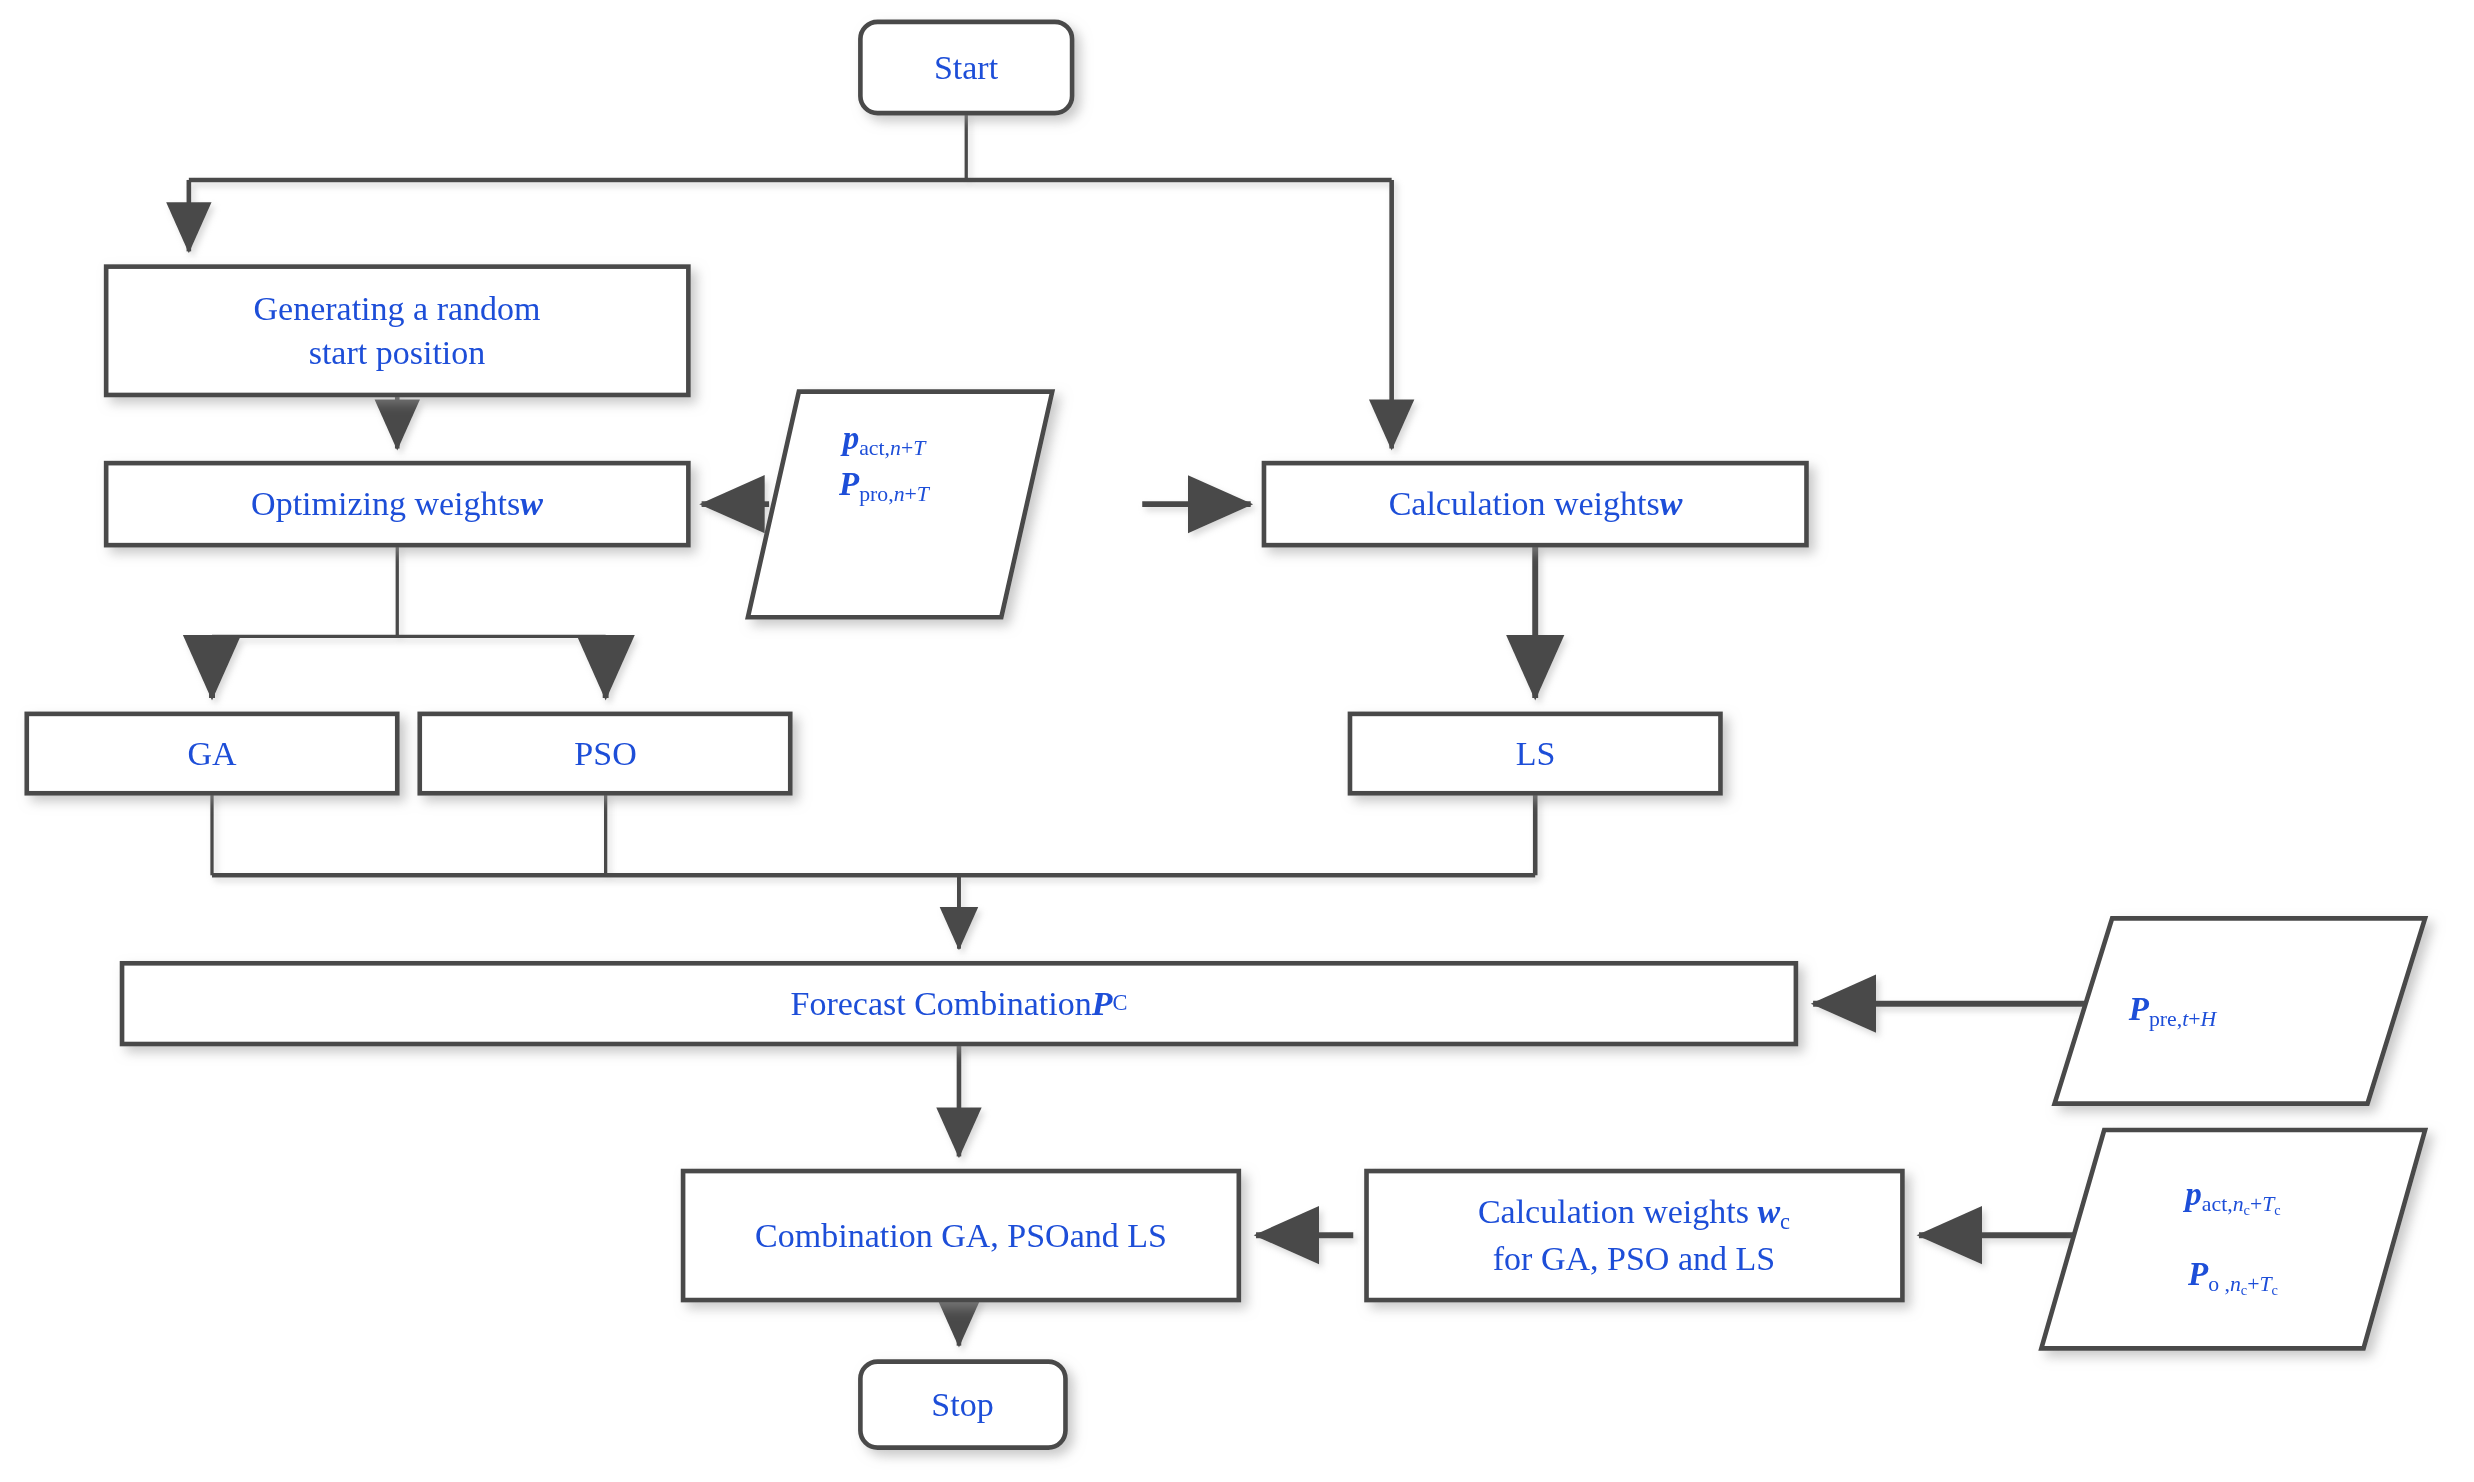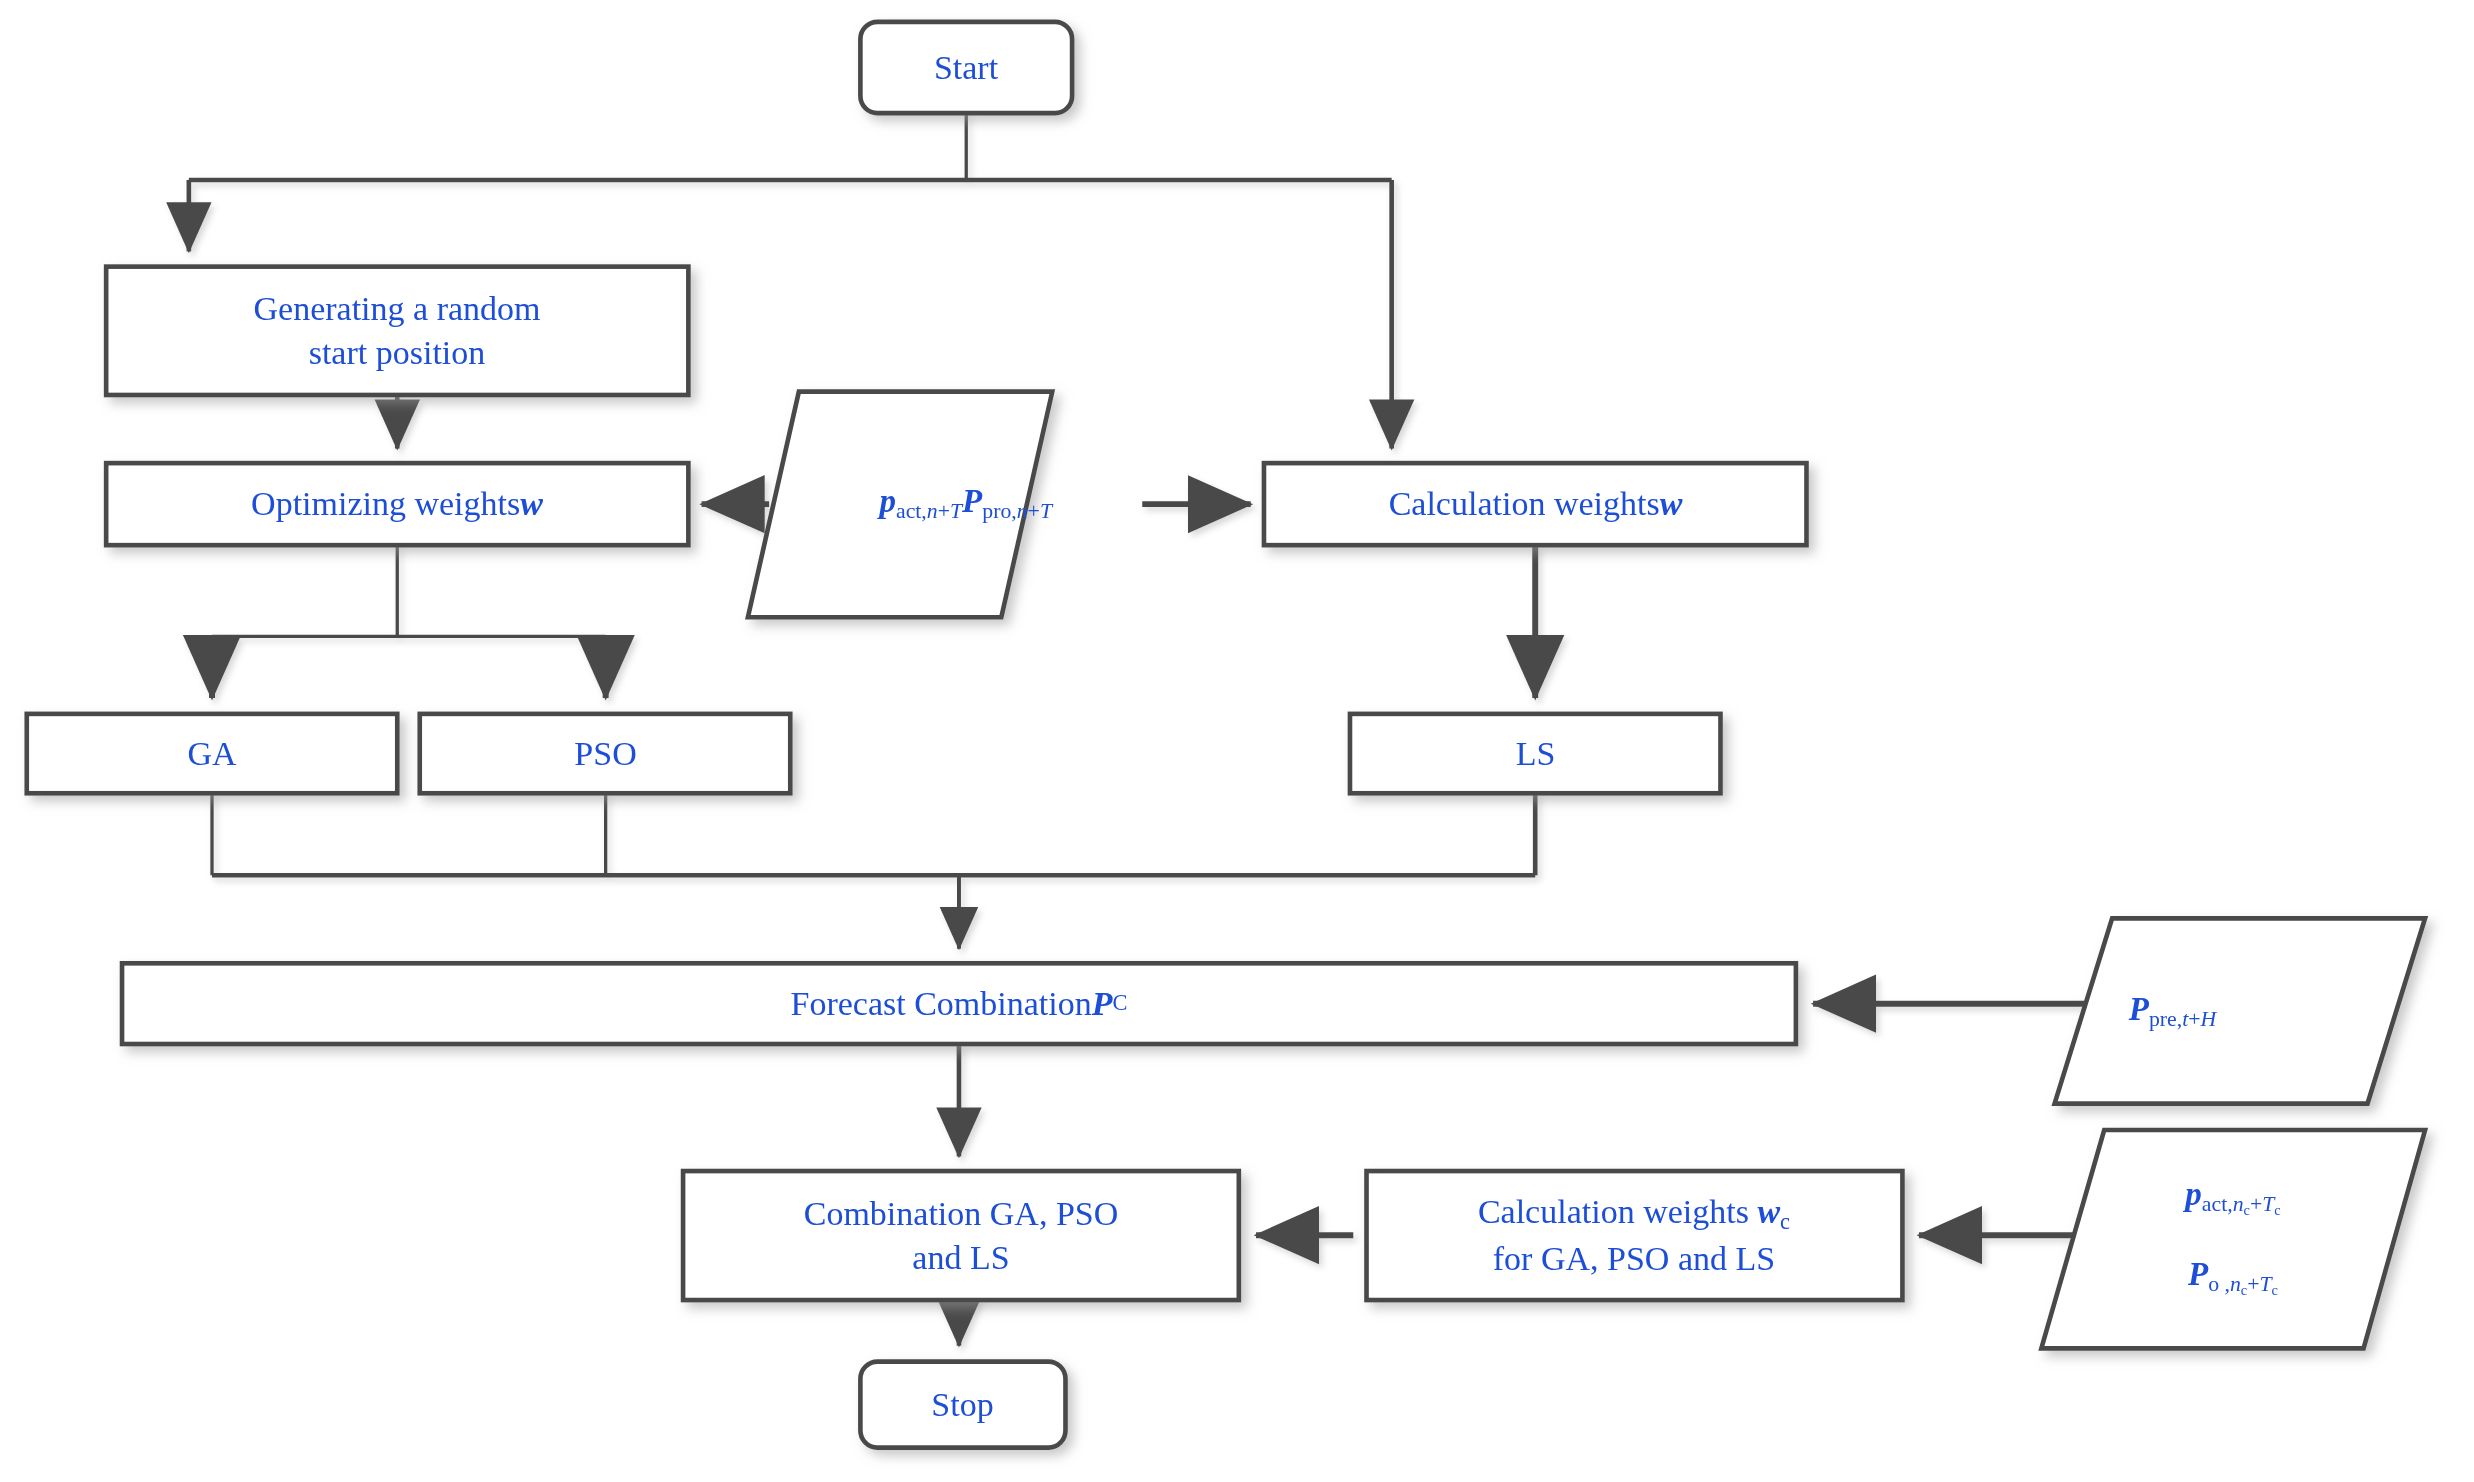--- a/index.html
+++ b/index.html
@@ -109,21 +109,21 @@
 
   <div class="node-text t-lg" style="left:106px;top:267px;width:582px;height:128px;flex-direction:column;">
     <span>Generating a random</span>
     <span>start position</span>
   </div>
 
   <div class="node-text t-lg" style="left:106px;top:463px;width:582px;height:82px;">
     <span>Optimizing weights </span><span class="bi">w</span>
   </div>
 
-  <div class="node-text t-md" style="left:748px;top:392px;width:304px;height:227px;flex-direction:row;justify-content:flex-end;padding:25px 0 30px 0;box-sizing:border-box;">
+  <div class="node-text t-md" style="left:732px;top:392px;width:304px;height:227px;flex-direction:column;justify-content:flex-start;padding:25px 0 30px 0;box-sizing:border-box;">
     <span><span class="bi">p</span><sub><span>act,</span><span class="ital">n</span><span>+</span><span class="ital">T</span></sub></span>
     <span><span class="bi">P</span><sub><span>pro,</span><span class="ital">n</span><span>+</span><span class="ital">T</span></sub></span>
   </div>
 
   <div class="node-text t-lg" style="left:1264px;top:463px;width:543px;height:82px;">
     <span>Calculation weights </span><span class="bi">w</span>
   </div>
 
   <div class="node-text t-lg" style="left:26.5px;top:714px;width:371px;height:79px;">GA</div>
 
@@ -132,21 +132,21 @@
   <div class="node-text t-lg" style="left:1350px;top:714px;width:371px;height:79px;">LS</div>
 
   <div class="node-text t-lg" style="left:122px;top:963px;width:1674px;height:81px;">
     <span>Forecast Combination </span><span class="bi">P</span><sub>C</sub>
   </div>
 
   <div class="node-text t-md" style="left:1987px;top:918px;width:371px;height:185px;">
     <span><span class="bi">P</span><sub><span>pre,</span><span class="ital">t</span><span>+</span><span class="ital">H</span></sub></span>
   </div>
 
-  <div class="node-text t-lg" style="left:683px;top:1171px;width:556px;height:129px;flex-direction:column;">
+  <div class="node-text t-lg" style="left:683px;top:1171px;width:556px;height:129px;flex-direction:row;">
     <span>Combination GA, PSO</span>
     <span>and LS</span>
   </div>
 
   <div class="node-text t-lg" style="left:1366px;top:1171px;width:536px;height:129px;flex-direction:column;">
     <span><span>Calculation weights </span><span class="bi">w</span><sub>c</sub></span>
     <span>for GA, PSO and LS</span>
   </div>
 
   <div class="node-text t-lg" style="left:860px;top:1362px;width:205px;height:86px;">Stop</div>

